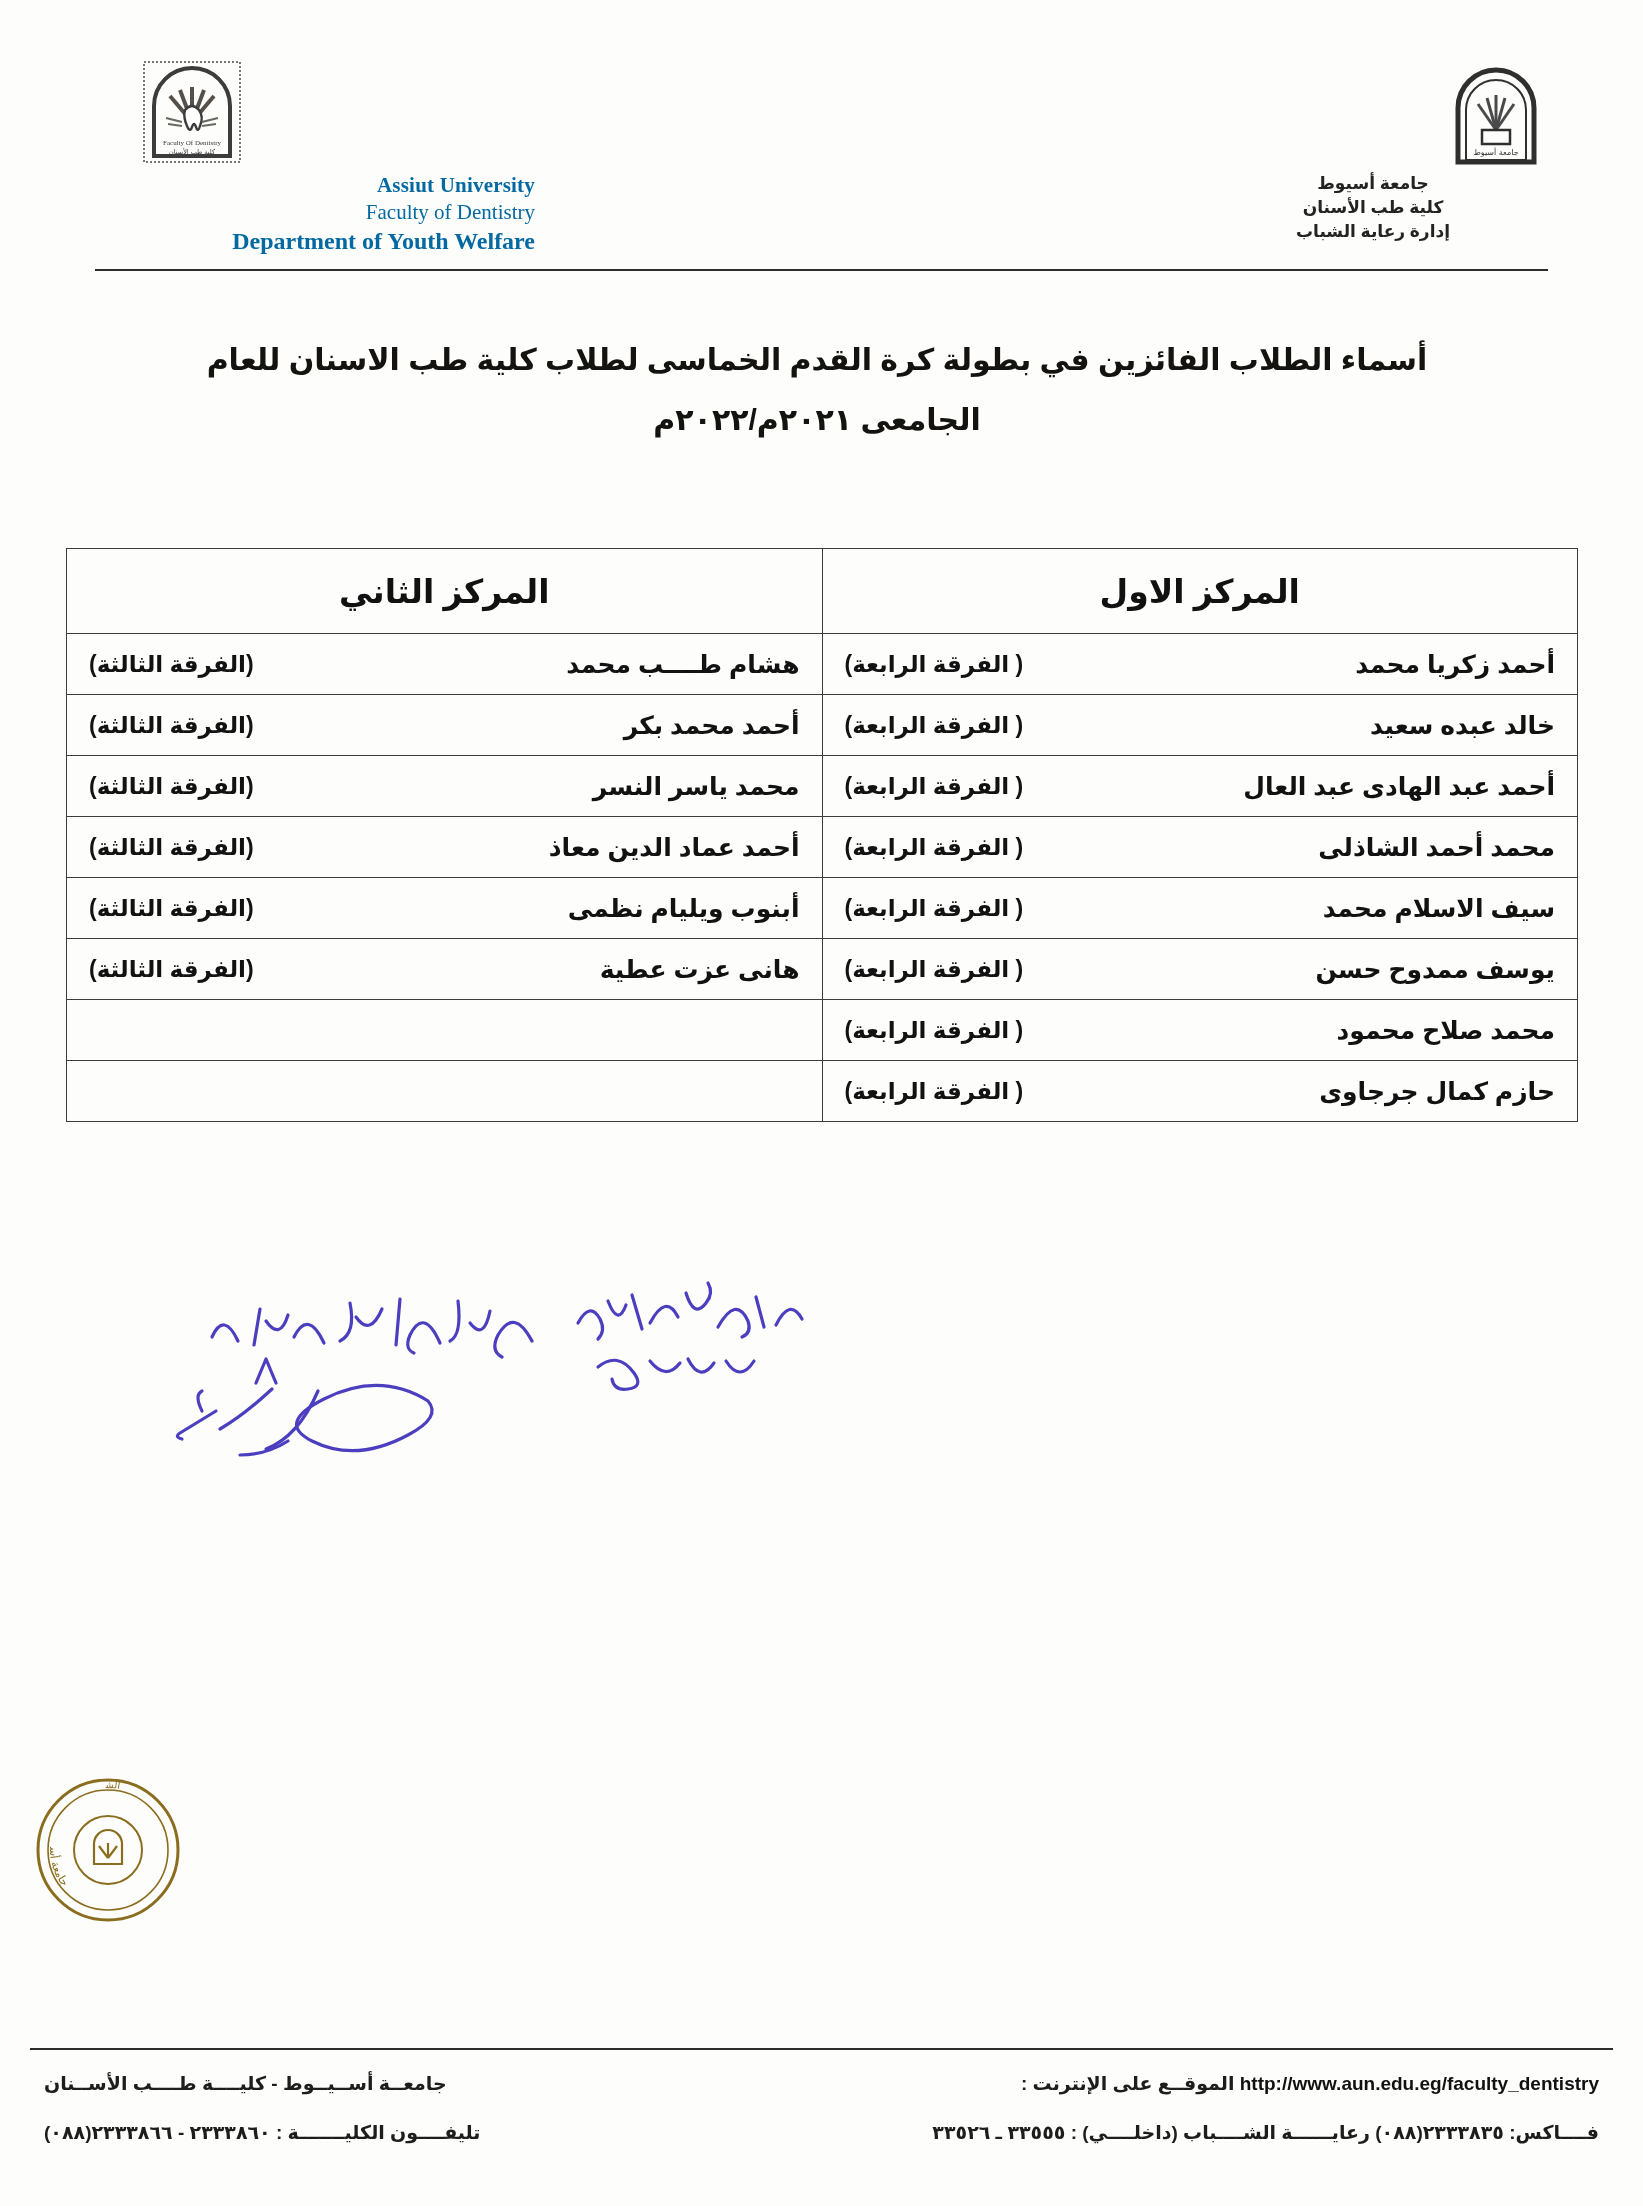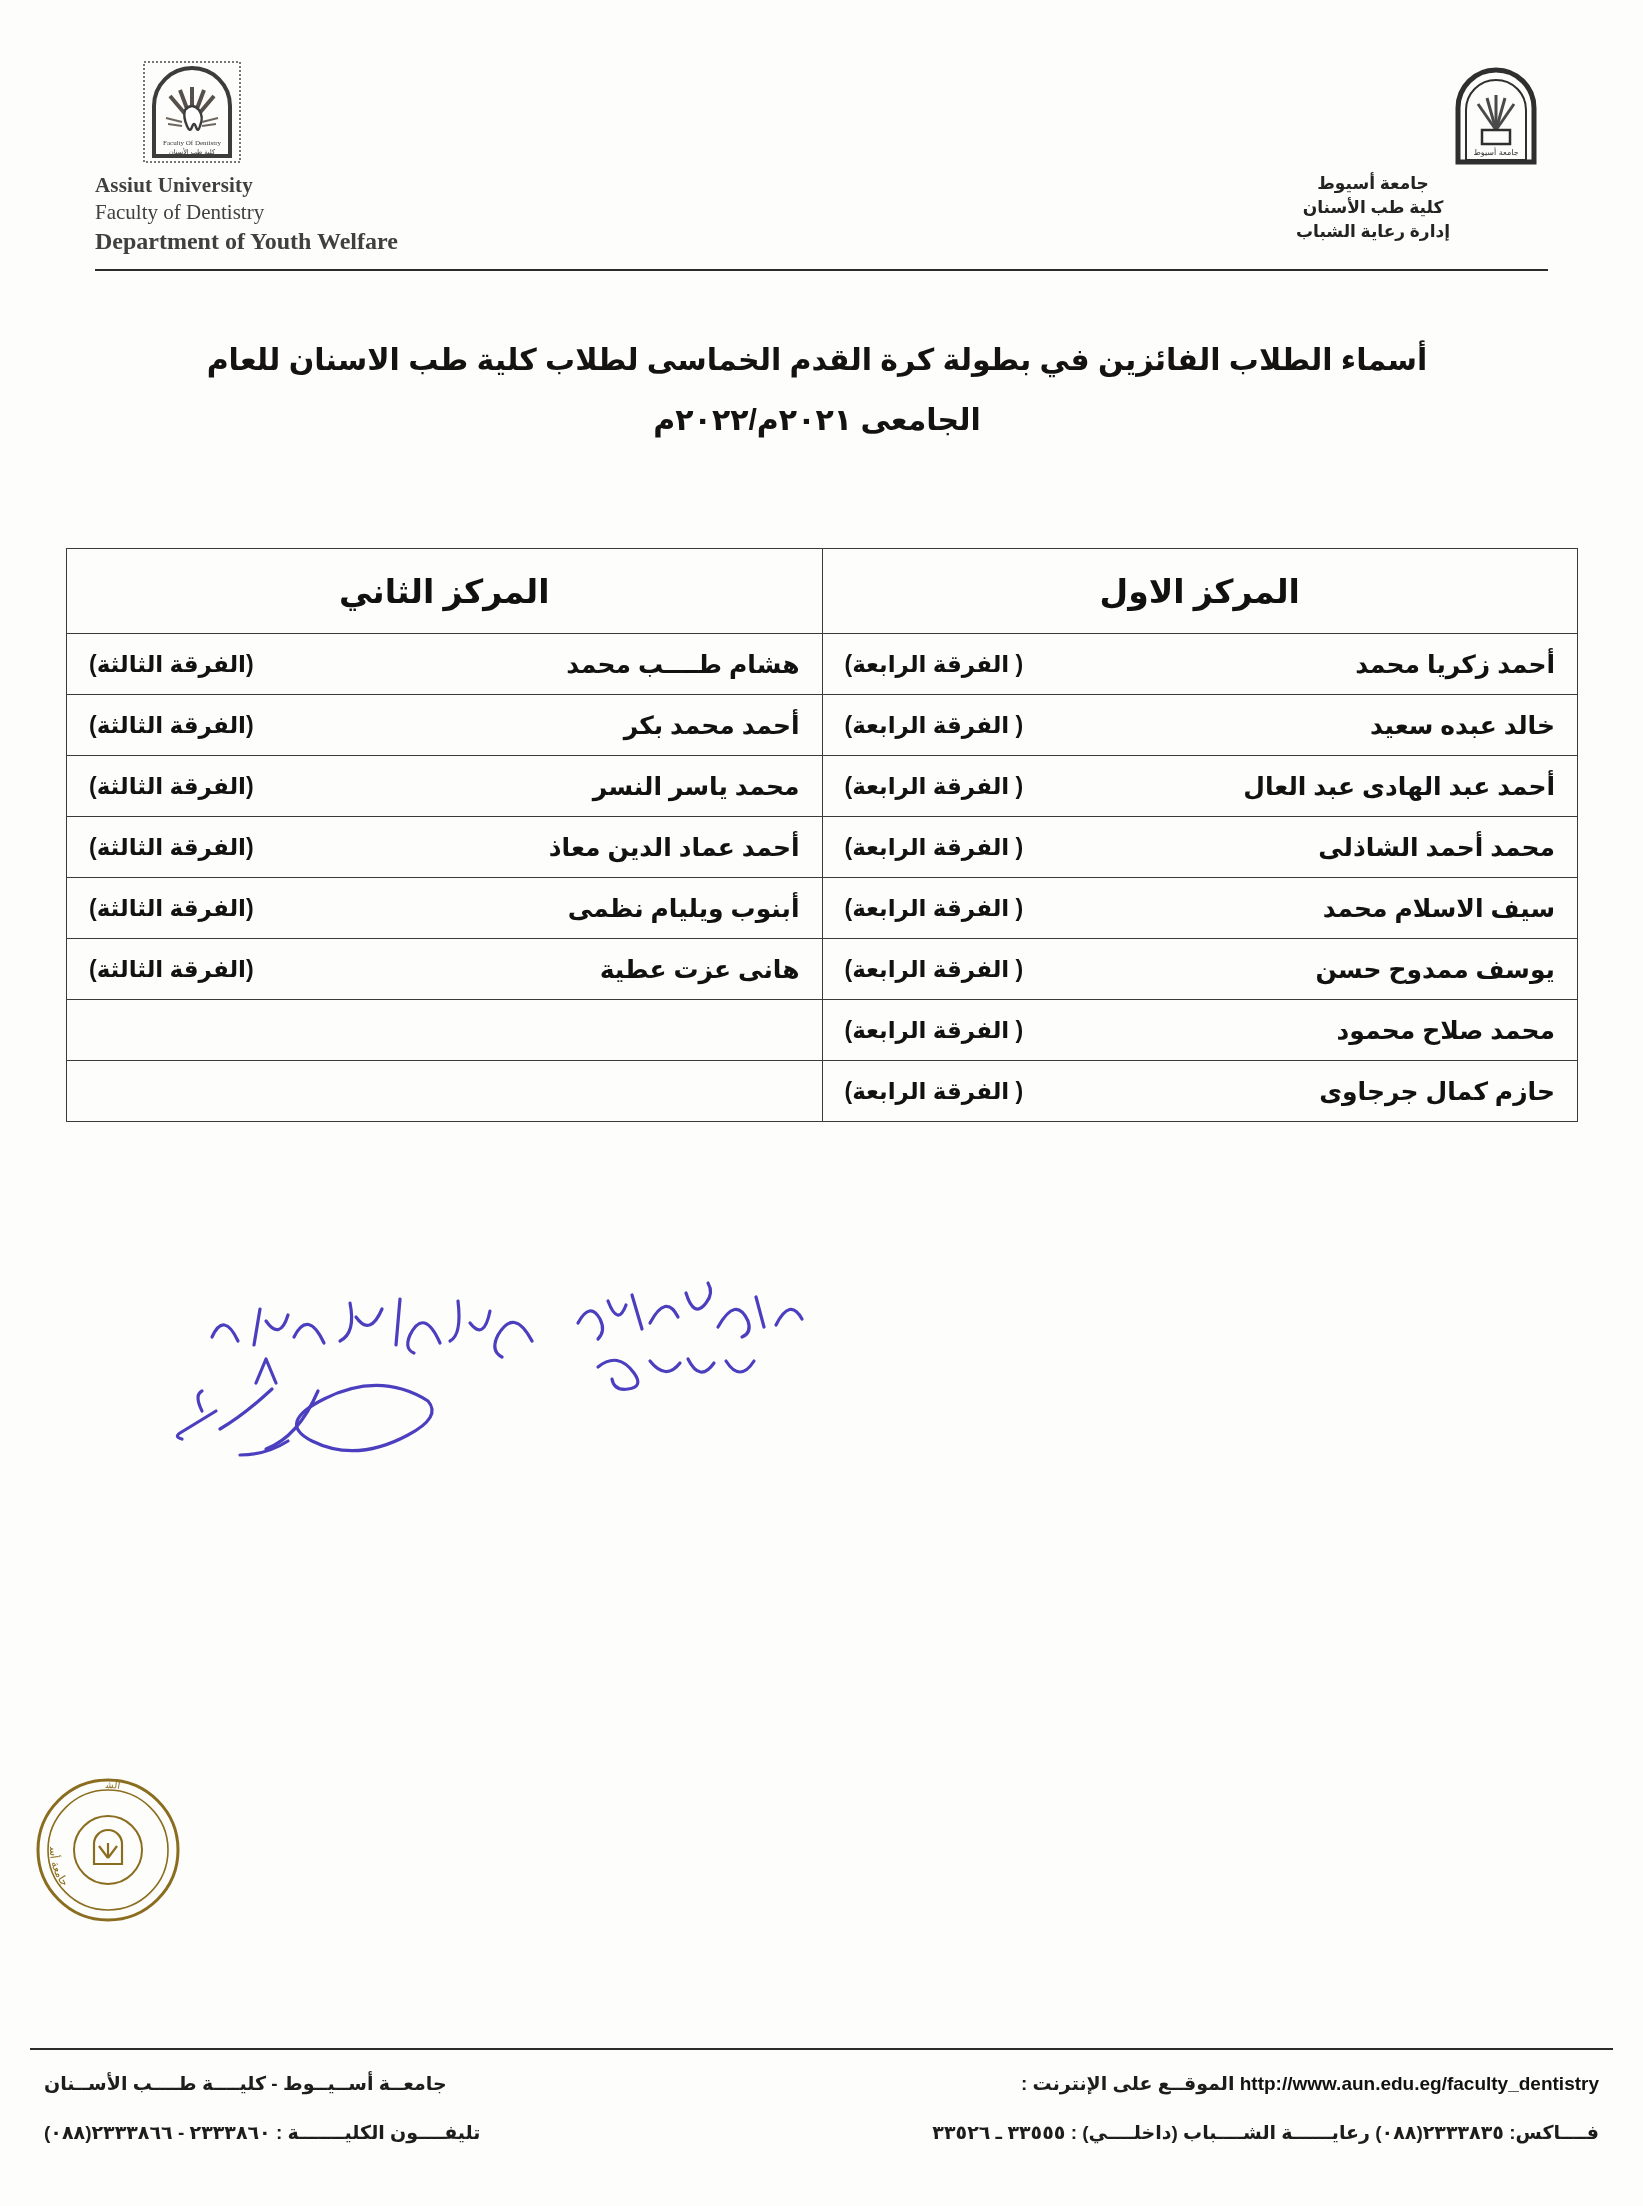--- a/index.html
+++ b/index.html
@@ -41,24 +41,24 @@
   .crest {
     width: 100%;
     height: 100%;
     display: block;
   }
   .eng-block {
     position: absolute;
     left: 0px;
     top: 112px;
     width: 440px;
-    text-align: left;
+    text-align: right;
     direction: ltr;
     font-family: "Liberation Serif", "DejaVu Serif", serif;
-    color: #404040;
+    color: #0369a1;
     line-height: 1.28;
   }
   .eng-l1 { font-size: 21px; font-weight: bold; letter-spacing: .2px;}
   .eng-l2 { font-size: 21px; font-weight: normal; }
   .eng-l3 { font-size: 24px; font-weight: bold; }
 
   .ar-block {
     position: absolute;
     right: 0px;
     top: 112px;

